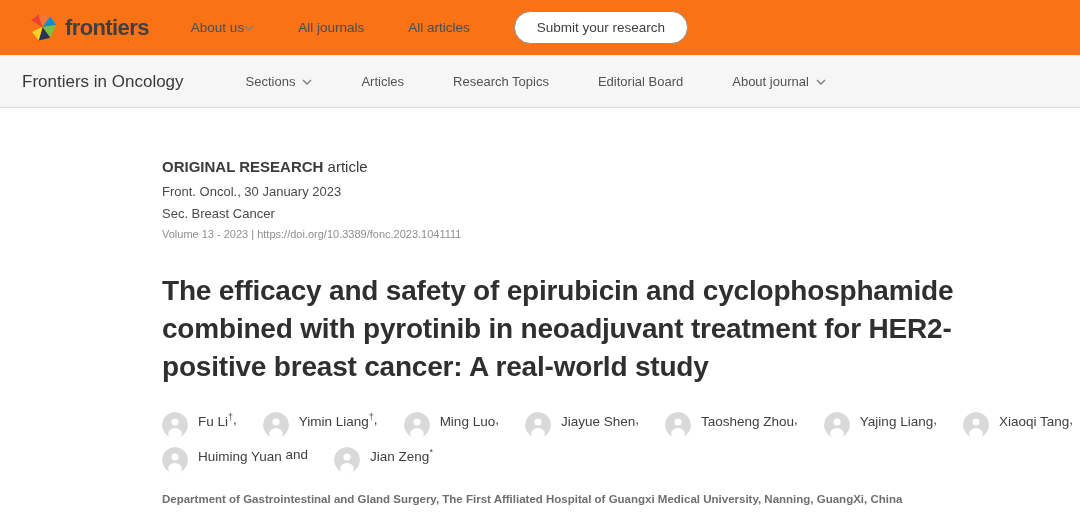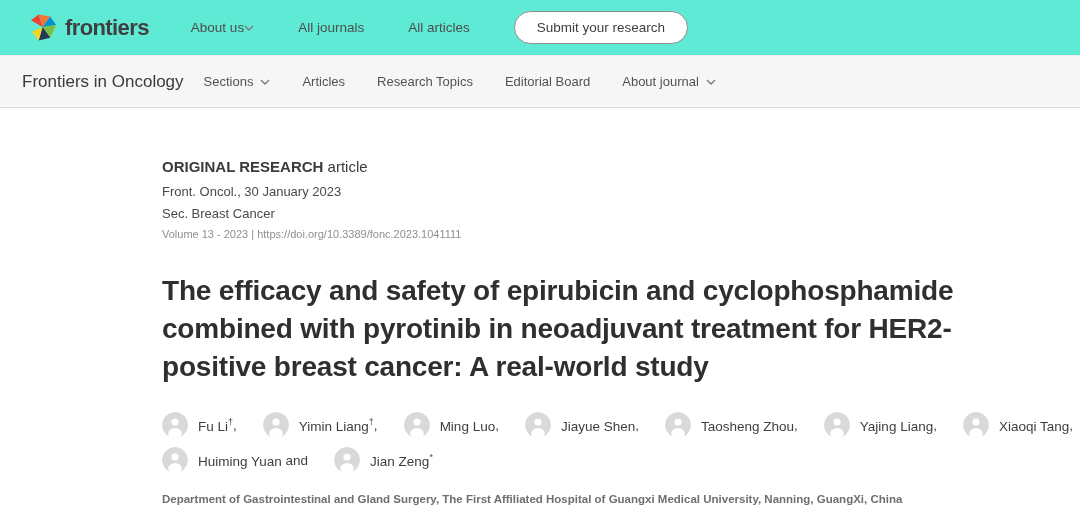--- a/index.html
+++ b/index.html
@@ -1,51 +1,51 @@
 <!DOCTYPE html>
 <html><head>
 <meta charset="utf-8">
 <style>
   * { margin:0; padding:0; box-sizing:border-box; }
   html,body { width:1080px; height:532px; background:#ffffff; overflow:hidden;
               font-family:"Liberation Sans", sans-serif; }
 
   
-  .topnav { height:55px; background:#5eead4; display:flex; align-items:center;
+  .topnav { height:55px; background:#f97316; display:flex; align-items:center;
             padding:8px 30px; }
   .brand { display:flex; align-items:center; gap:8px; cursor:pointer; }
   .brand-text { font-size:22px; font-weight:700; color:#3f3f3f; letter-spacing:-0.6px; }
   .topnav nav { display:flex; align-items:center; margin-left:42px; gap:44px; }
   .navlink { display:flex; align-items:center; font-size:13.5px;
              color:#4d4d4d; text-decoration:none; cursor:pointer; }
   .pill { border:1px solid #8f8f8f; border-radius:18px; background:#fff;
           padding:8px 22px; font-size:13.5px; color:#3f3f3f; cursor:pointer;
           font-family:"Liberation Sans", sans-serif; }
 
   
   .journalbar { height:53px; background:#f6f6f6; border-top:1px solid #ebebeb;
                 border-bottom:1px solid #dcdcdc; display:flex; align-items:center;
                 padding:0 22px; }
   .journal-title { font-size:17px; color:#3a3a3a; cursor:pointer; }
-  .journalbar nav { display:flex; align-items:center; margin-left:20px; gap:32px; }
+  .journalbar nav { display:flex; align-items:center; margin-left:62px; gap:49px; }
   .jlink { display:flex; align-items:center; gap:7px; font-size:13px;
            color:#535353; text-decoration:none; cursor:pointer; }
 
   
   main { padding:50px 0 0 162px; width:1010px; }
   .type-line { font-size:15px; color:#3b3b3b; font-weight:700; margin-bottom:9px; }
   .type-suffix { font-weight:400; }
   .meta-line { font-size:13px; color:#4a4a4a; margin-bottom:7px; }
   .volume-line { font-size:11px; color:#8f8f8f; margin-bottom:0; }
   .title { margin-top:32px; font-size:28px; line-height:38px; font-weight:600;
            color:#2f2f2f; max-width:845px; letter-spacing:-0.2px; }
 
   .authors { margin-top:26px; }
   .author-row { display:flex; align-items:center; flex-wrap:nowrap; margin-bottom:9px; }
-  .author { display:flex; align-items:center; margin-right:26px; cursor:pointer; }
+  .author { display:flex; margin-right:26px; cursor:pointer; }
   .avatar { width:26px; height:26px; margin-right:10px; flex:0 0 auto; }
   .aname { font-size:13.5px; color:#3f3f3f; white-space:nowrap; }
   .aname sup { font-size:9px; color:#4a4a4a; }
   .asep { font-size:13.5px; color:#3f3f3f; white-space:pre; }
 
   .affiliation { margin-top:20px; font-size:11.5px; color:#6f6f6f; max-width:880px;font-weight:bold; }
   svg { display:block; }
 </style>
 </head>
 <body>

